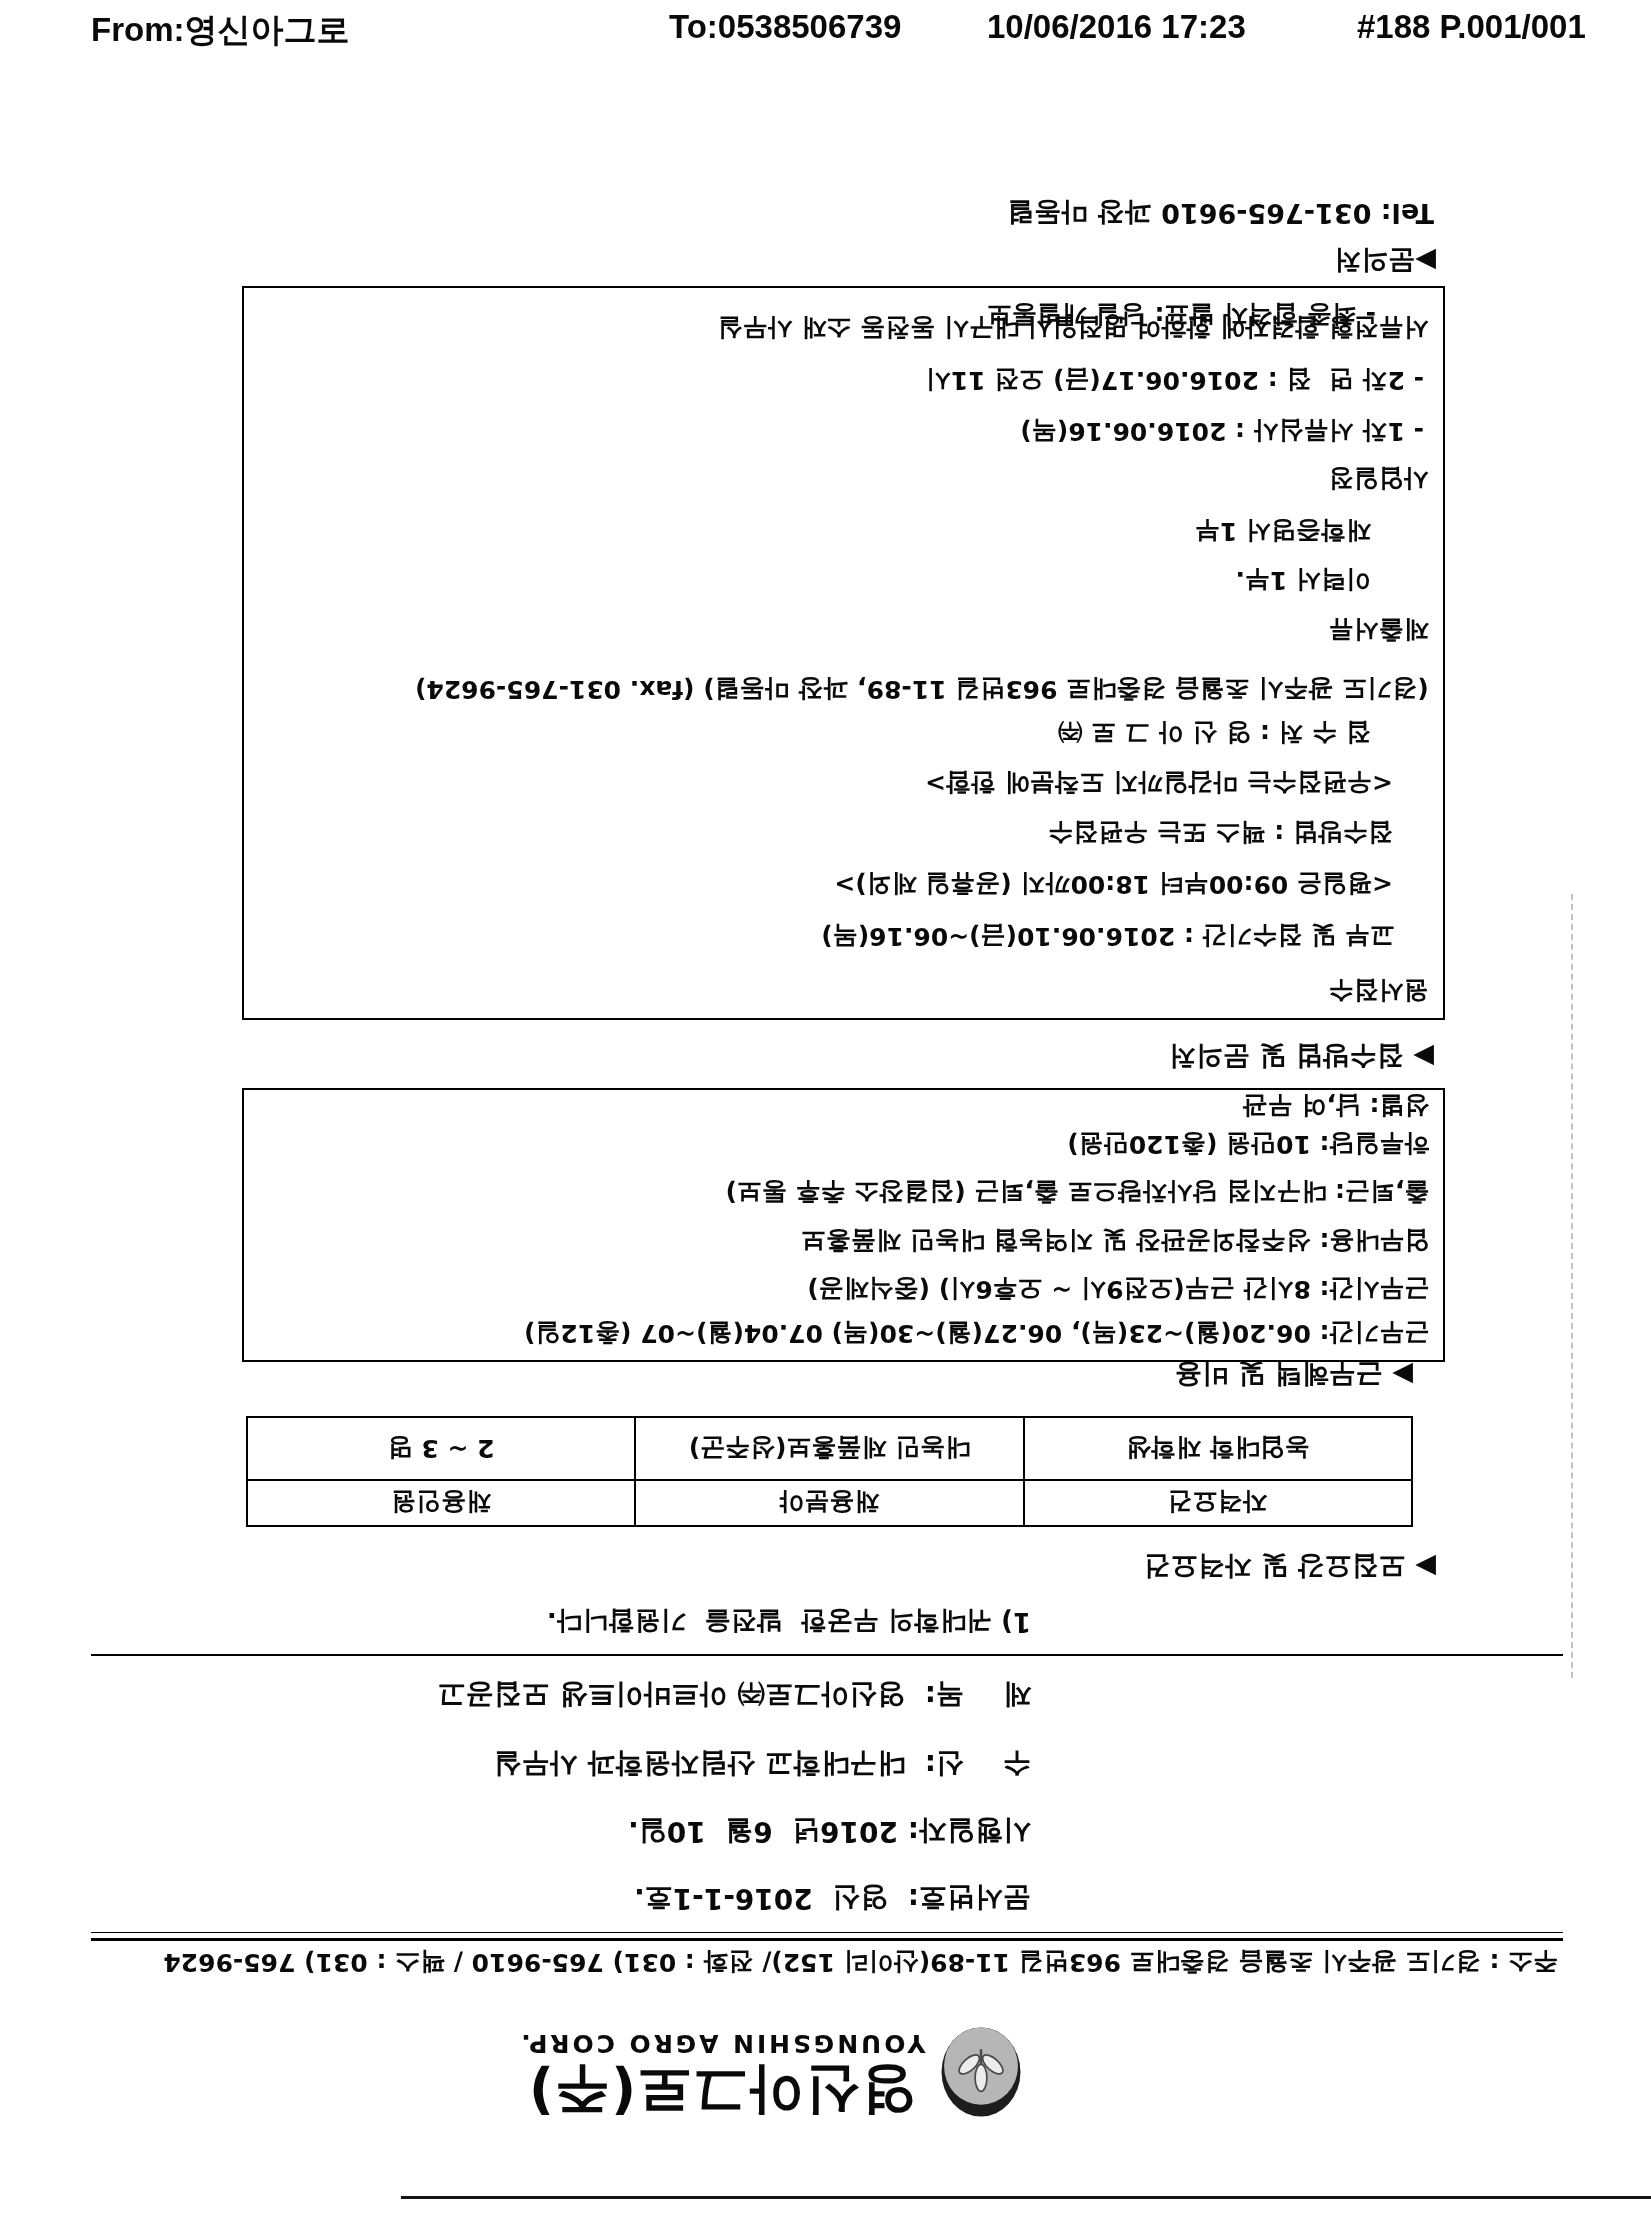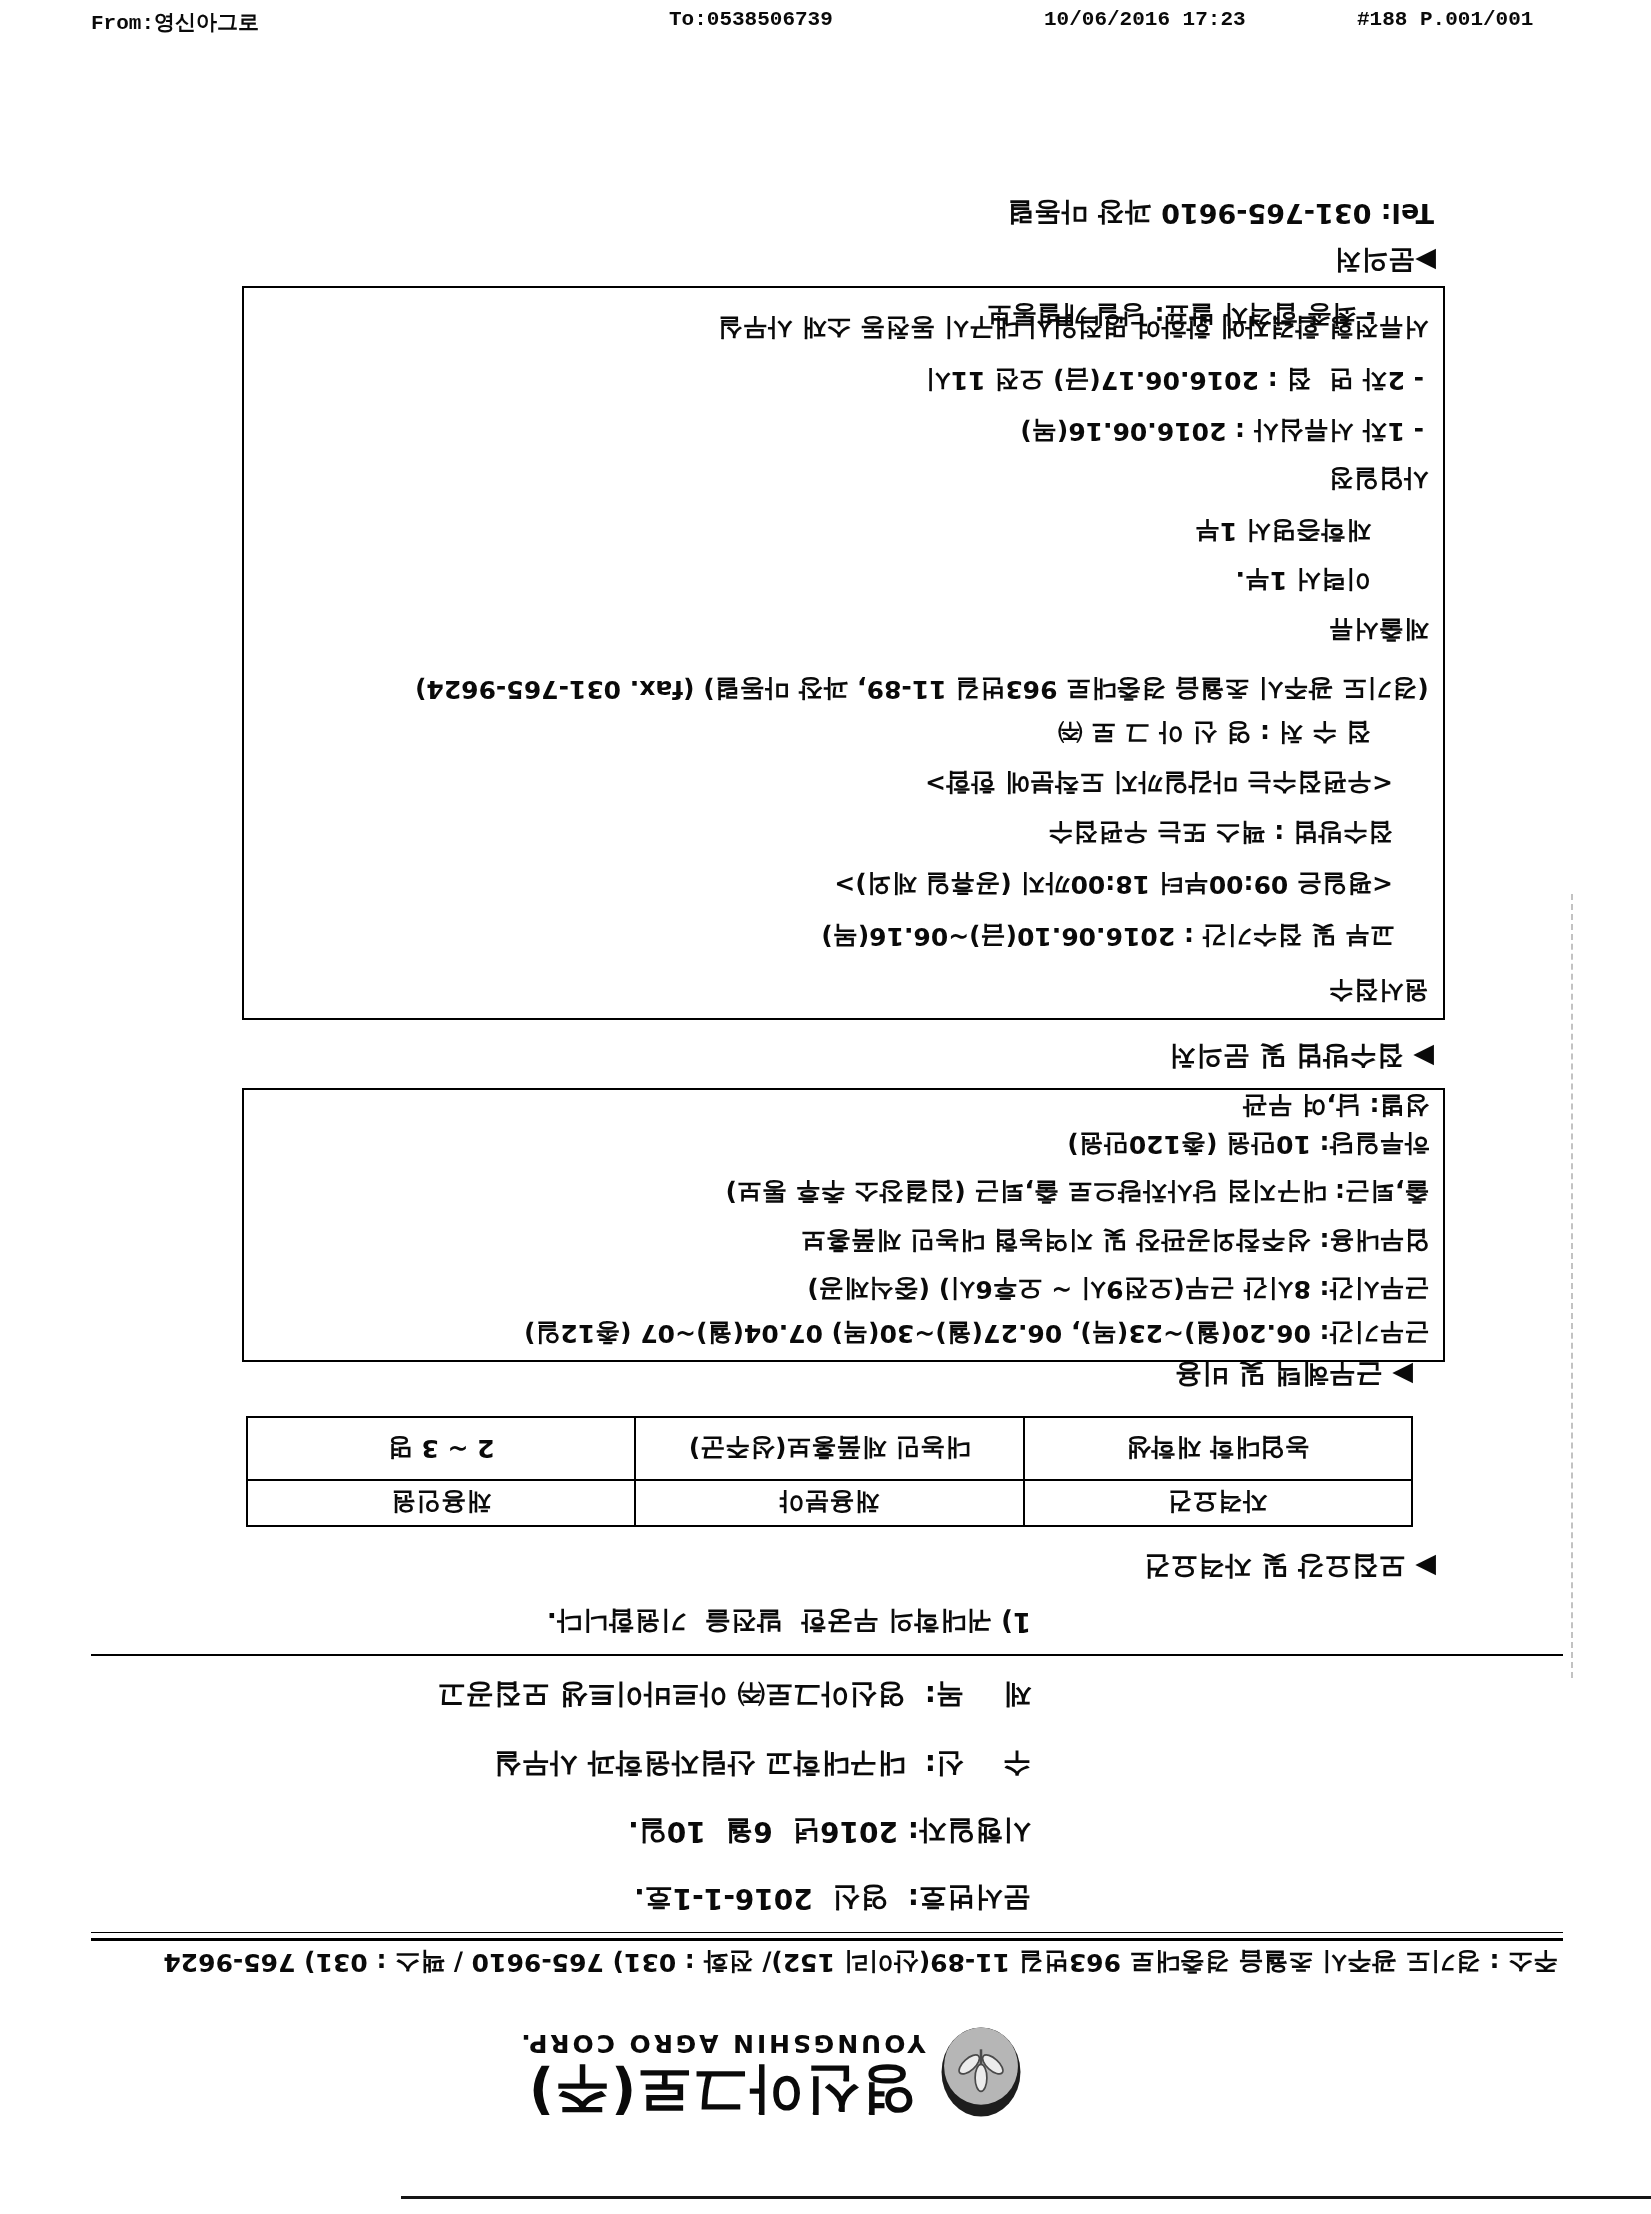--- a/index.html
+++ b/index.html
@@ -1,22 +1,22 @@
 <!DOCTYPE html>
 <html><head>
 <meta charset="utf-8">
 <style>
   html,body{margin:0;padding:0;}
   body{width:1652px;height:2215px;background:#ffffff;position:relative;overflow:hidden;
        font-family:"DejaVu Sans",sans-serif;color:#0a0a0a;}
   
   .fax-header{position:absolute;top:7.6px;left:0;width:100%;height:38px;
-      font-family:Liberation Mono, monospace;font-size:21px;font-weight:700;white-space:pre;}
+      font-family:Liberation Sans, sans-serif;font-size:33px;font-weight:700;white-space:pre;}
   .fax-header span{position:absolute;top:0;}
-  .fx-from{left:91px;} .fx-to{left:669px;} .fx-dt{left:1044px;text-align:center;} .fx-pg{left:1357px;}
+  .fx-from{left:91px;} .fx-to{left:669px;} .fx-dt{left:987px;text-align:center;} .fx-pg{left:1357px;}
 
   
   .doc{position:absolute;left:91px;top:132px;width:1472px;height:2038px;
        transform:rotate(180deg);}
   .doc *{white-space:pre;}
   .abs{position:absolute;}
 
   .letterhead{left:540px;top:50px;display:flex;align-items:flex-start;}
   .logo{width:84px;height:96px;margin-right:13.4px;flex:0 0 auto;}
   .lh-text{display:flex;flex-direction:column;align-items:center;}

